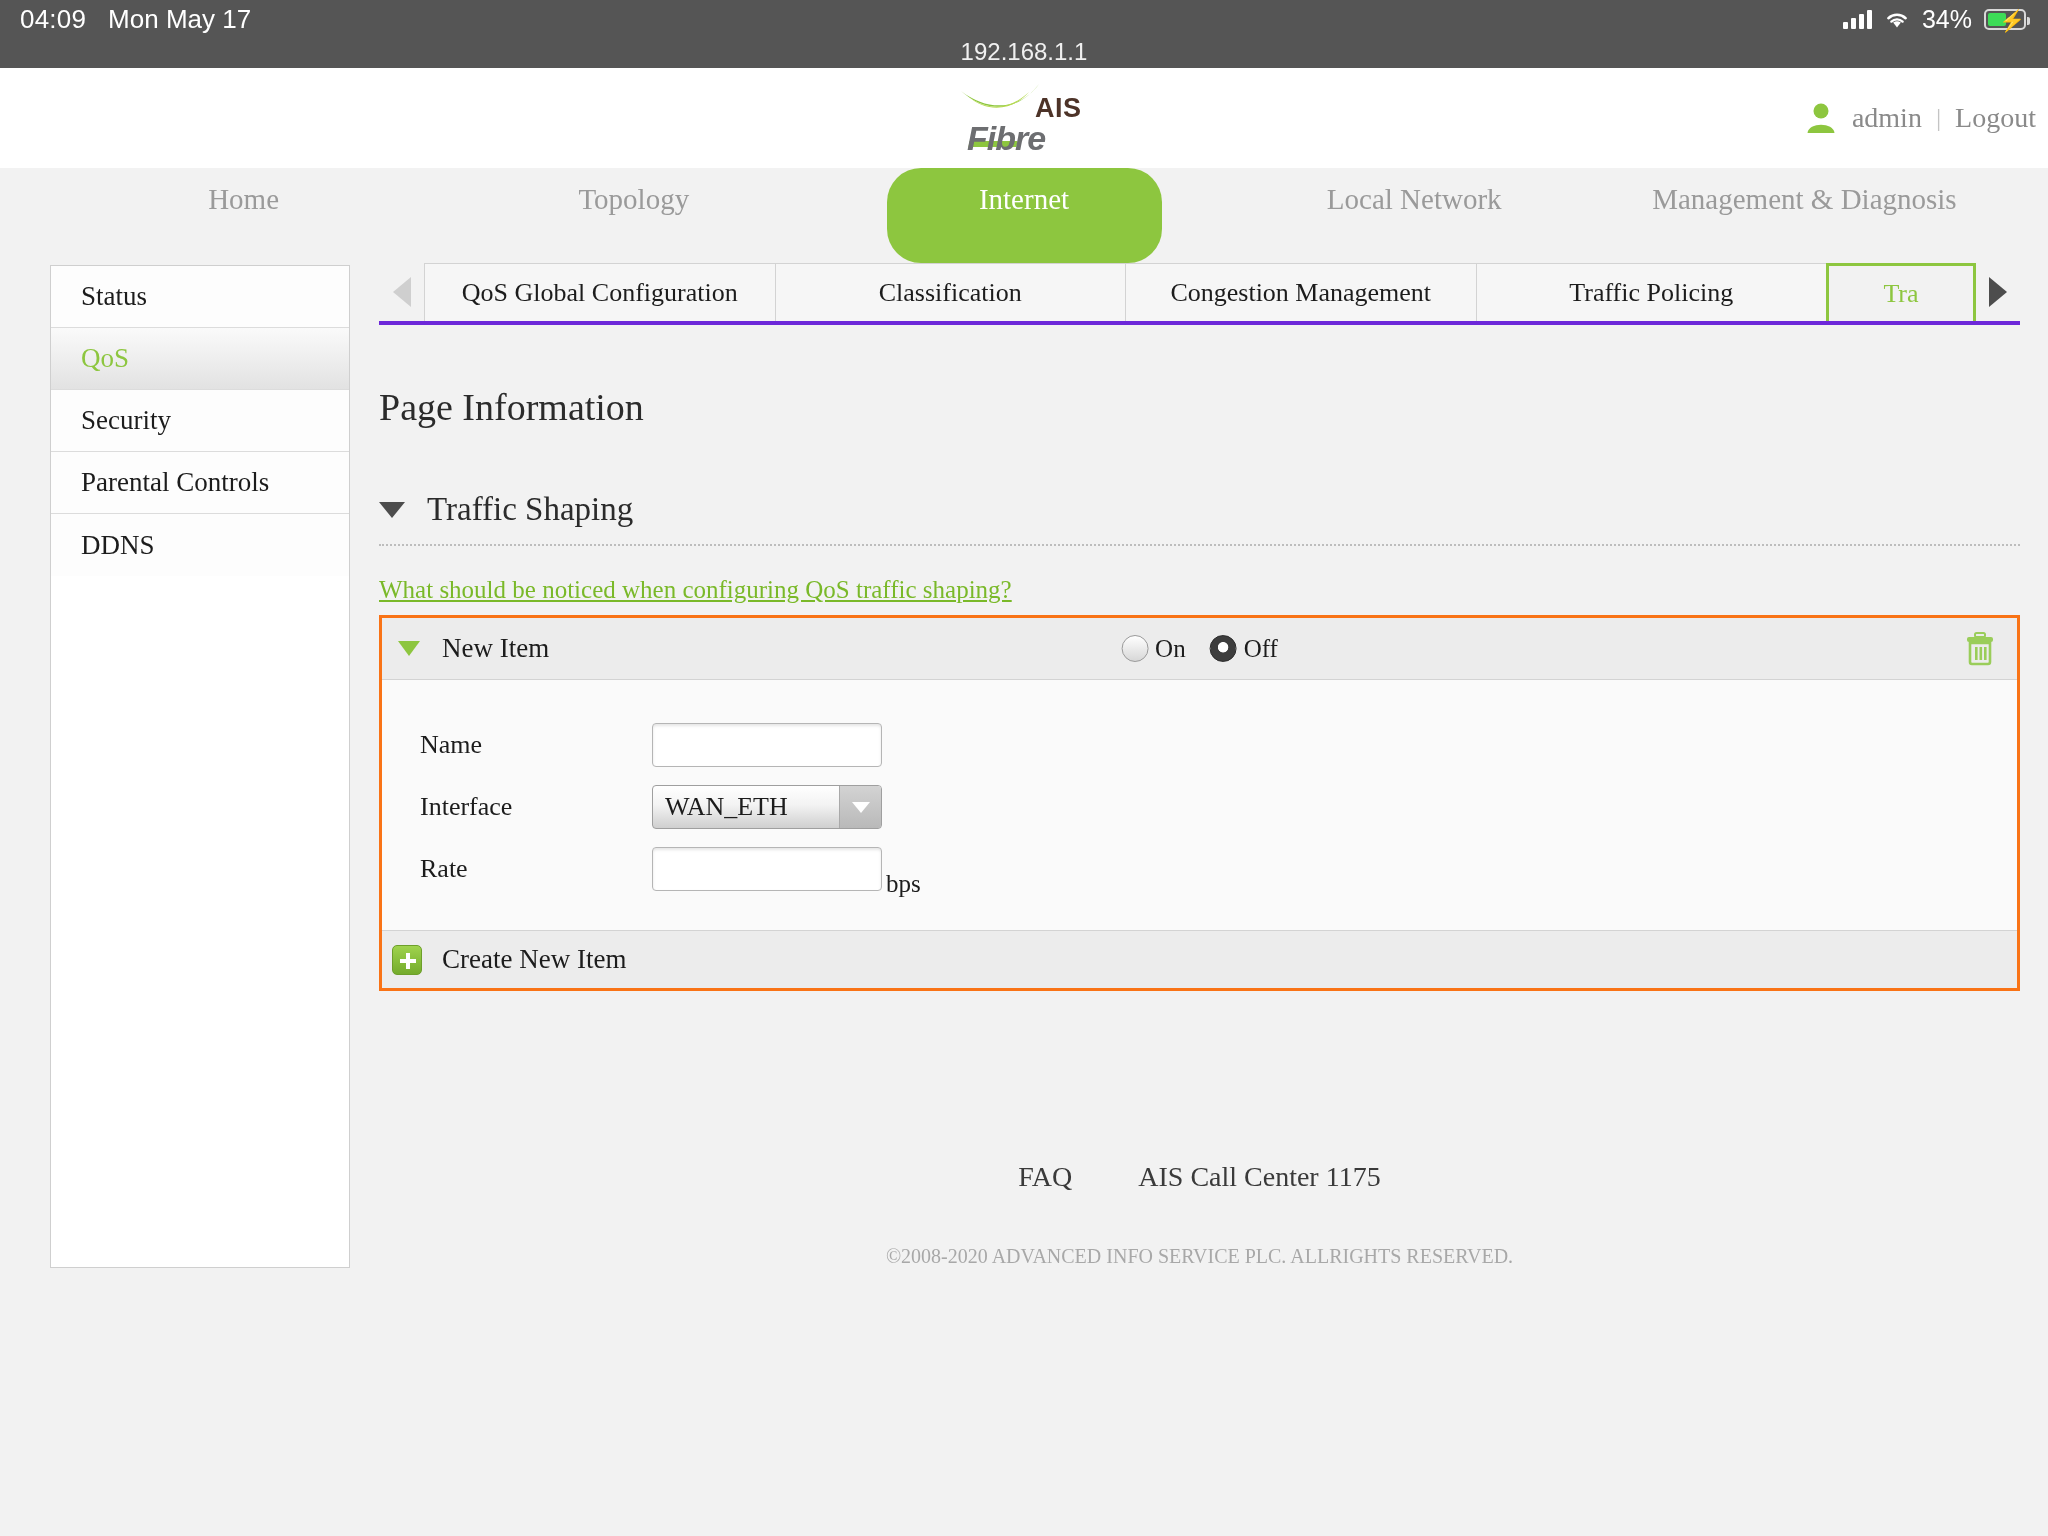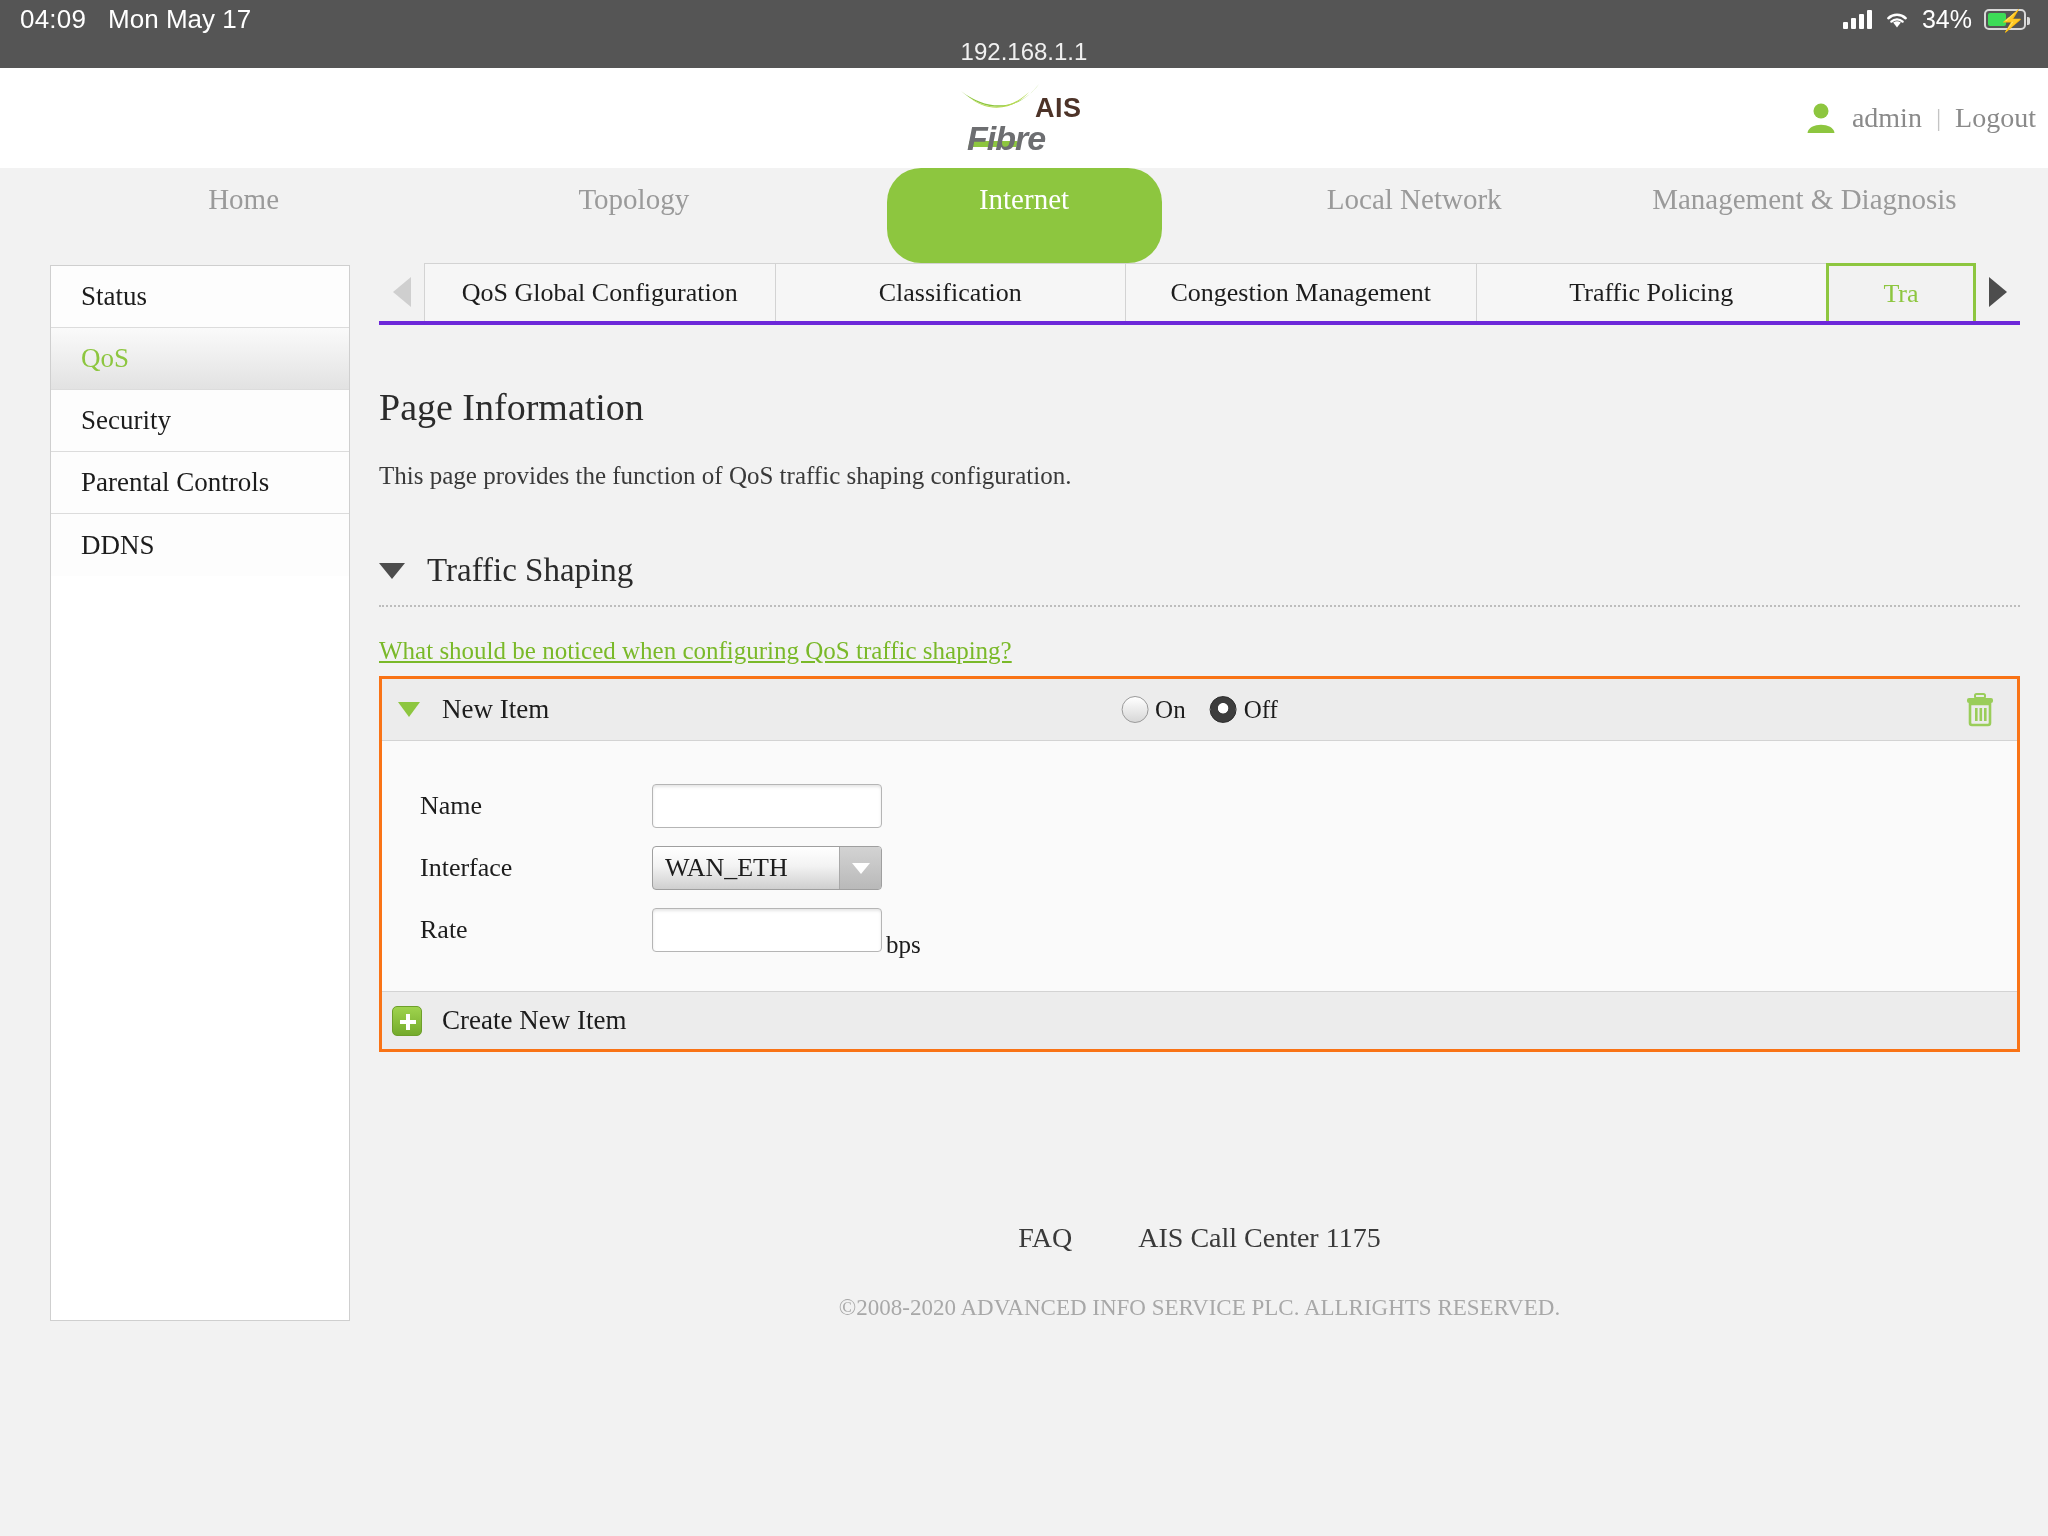--- a/index.html
+++ b/index.html
@@ -248,21 +248,21 @@
   .plus-ic::before, .plus-ic::after {
     content: ""; position: absolute; background: #ffffff;
   }
   .plus-ic::before { left: 7px; top: 13px; width: 16px; height: 4px; }
   .plus-ic::after { left: 13px; top: 7px; width: 4px; height: 16px; }
   .create-label { font-size: 27px; color: #1c1c1c; }
 
   
   .footer { margin-top: 170px; text-align: center; }
   .footlinks { display: flex; justify-content: center; gap: 66px; font-size: 28px; color: #3a3a3a; }
-  .copyright { margin-top: 41px; font-size: 23px; color: #a8a8a8; }
+  .copyright { margin-top: 52px; font-size: 20px; color: #a8a8a8; }
 </style>
 </head>
 <body>
 
 <div class="statusbar">
   <div class="sb-left">
     <span class="sb-time">04:09</span>
     <span class="sb-date">Mon May 17</span>
   </div>
   <div class="sb-right">
@@ -359,21 +359,20 @@
         <div class="tab">Congestion Management</div>
         <div class="tab">Traffic Policing</div>
         <div class="tab active">Tra</div>
         <div class="tab-arrow">
           <span class="tri-right"></span>
         </div>
       </div>
 
       
       <div class="pageinfo-title">Page Information</div>
-      <div class="pageinfo-desc">This page provides the function of QoS traffic shaping configuration.</div>
 
       
       <div class="section-head">
         <span class="tri-down-dark"></span>
         <span class="section-title">Traffic Shaping</span>
       </div>
       <a class="hintlink" href="#">What should be noticed when configuring QoS traffic shaping?</a>
 
       
       <div class="panel">

